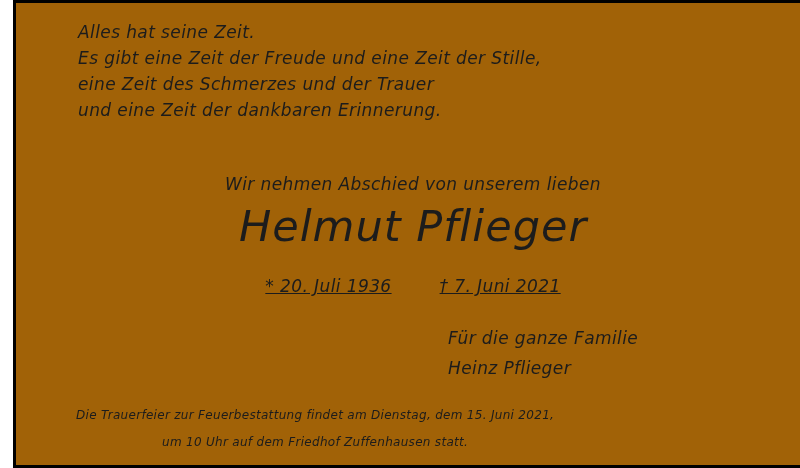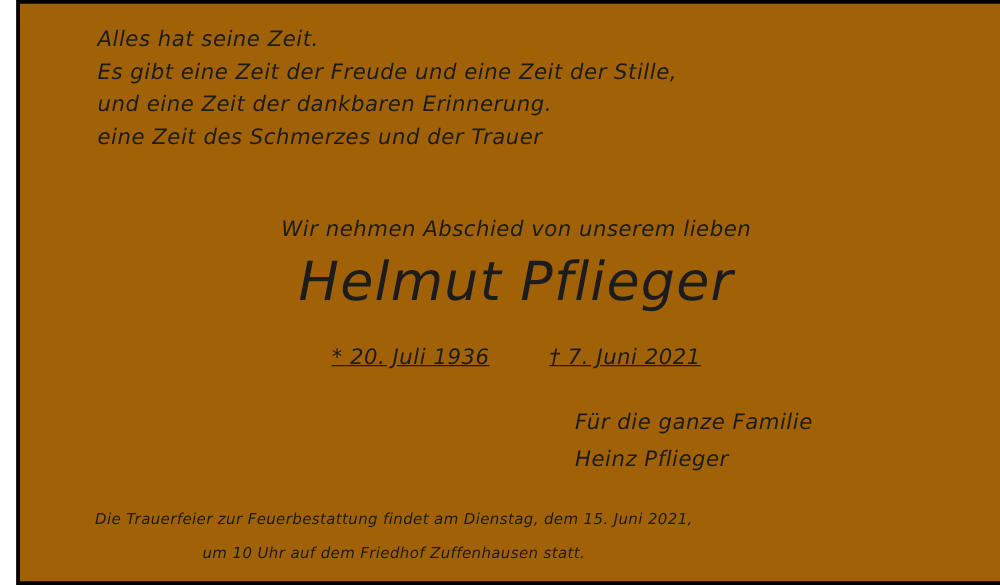--- a/index.html
+++ b/index.html
@@ -55,21 +55,21 @@
     width: 790px;
     display: flex;
     justify-content: center;
     gap: 48px;
     font-size: 17px;
     letter-spacing: 0.4px;
     text-decoration: underline;
   }
   .family {
     position: absolute;
-    left: 444px;
+    left: 432px;
     top: 320px;
     font-size: 17px;
     line-height: 30px;
     letter-spacing: 0.4px;
     white-space: nowrap;
   }
   .funeral {
     position: absolute;
     left: 60px;
     top: 399px;
@@ -81,22 +81,22 @@
   }
 </style>
 </head>
 <body>
 
 <div class="page">
 
   <div class="poem">
     <div>Alles hat seine Zeit.</div>
     <div>Es gibt eine Zeit der Freude und eine Zeit der Stille,</div>
+    <div>eine Zeit des Schmerzes und der Trauer</div>
     <div>und eine Zeit der dankbaren Erinnerung.</div>
-    <div>eine Zeit des Schmerzes und der Trauer</div>
   </div>
 
   <div class="intro">Wir nehmen Abschied von unserem lieben</div>
 
   <div class="deceased-name">Helmut Pflieger</div>
 
   <div class="dates">
     <span>* 20. Juli 1936</span>
     <span>† 7. Juni 2021</span>
   </div>

